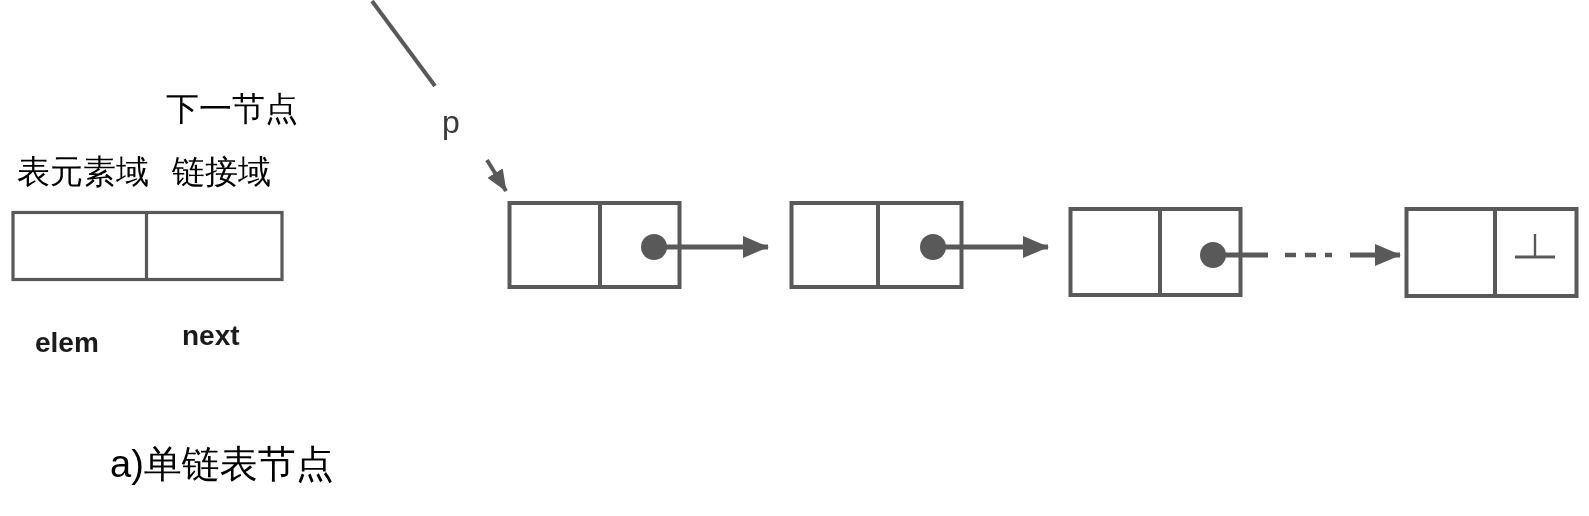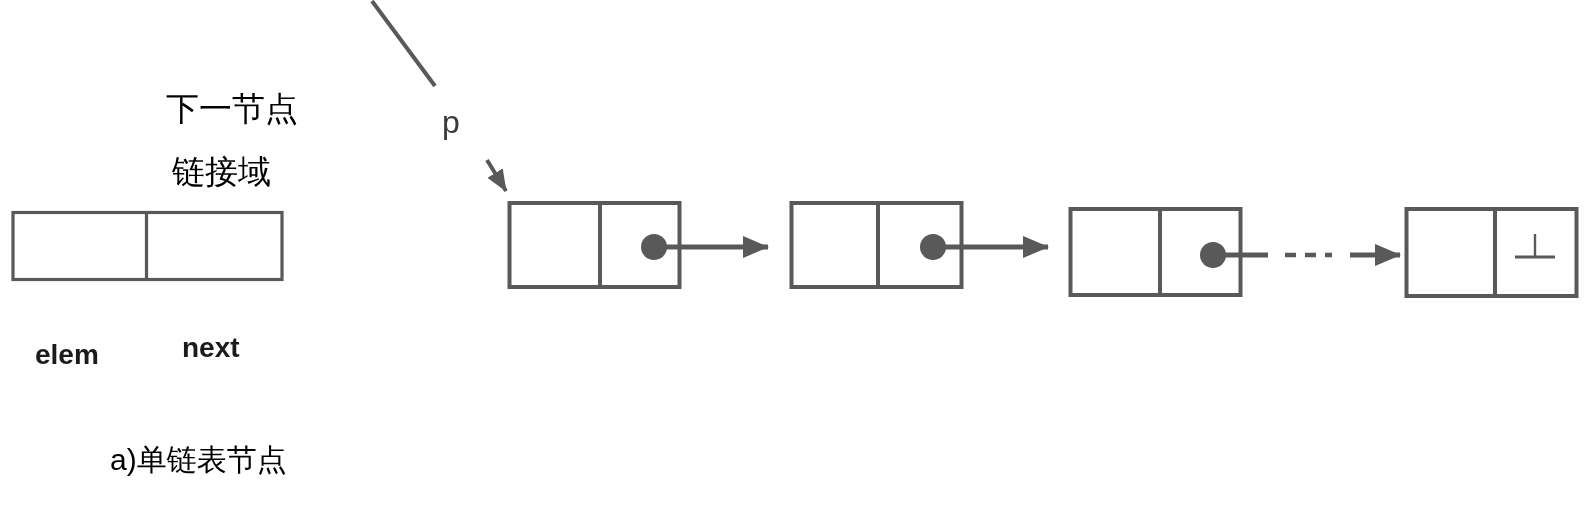--- a/index.html
+++ b/index.html
@@ -6,22 +6,22 @@
   body{
     width:1589px;height:516px;position:relative;overflow:hidden;
     font-family:"Liberation Sans","DejaVu Sans",sans-serif;
     background:#ffffff;
   }
   .canvas{position:absolute;inset:0;}
   svg.layer{position:absolute;left:0;top:0;width:1589px;height:516px;}
 
   .lbl{position:absolute;white-space:nowrap;color:#000000;line-height:1;}
   .cn{font-size:33px;letter-spacing:0px;}
-  .cap{font-size:30px;}
-  .bold{font-weight:bold;font-size:28px;color:#1b1b1b;margin-top:12px;}
+  .cap{font-size:38px;}
+  .bold{font-weight:bold;font-size:28px;color:#1b1b1b;}
   .ptr{font-size:32px;color:#3a3a3a;}
 </style>
 </head>
 <body>
 
 <div class="canvas">
 
   <svg class="layer" viewBox="0 0 1589 516" xmlns="http://www.w3.org/2000/svg">
     <defs>
       <marker id="arrowSolid" markerWidth="10" markerHeight="8" refX="9.5" refY="4" orient="auto" markerUnits="userSpaceOnUse">
@@ -76,20 +76,21 @@
       <line x1="1495" y1="209" x2="1495" y2="296" stroke="#595959" stroke-width="4"></line>
       <g>
         <line x1="1535" y1="234" x2="1535" y2="257" stroke="#595959" stroke-width="2.4"></line>
         <line x1="1515" y1="257" x2="1555" y2="257" stroke="#595959" stroke-width="2.8"></line>
       </g>
     </g>
   </svg>
 
   <div class="lbl cn" style="left:166px;top:92px;">下一节点</div>
 
+  <div class="lbl cn" style="left:17px;top:155px;">表元素域</div>
 
   <div class="lbl cn" style="left:172px;top:155px;">链接域</div>
 
   <div class="lbl bold" style="left:35px;top:329px;">elem</div>
 
   <div class="lbl bold" style="left:182px;top:322px;">next</div>
 
   <div class="lbl cap" style="left:110px;top:445px;">a)单链表节点</div>
 
   <div class="lbl ptr" style="left:442px;top:106px;">p</div>

